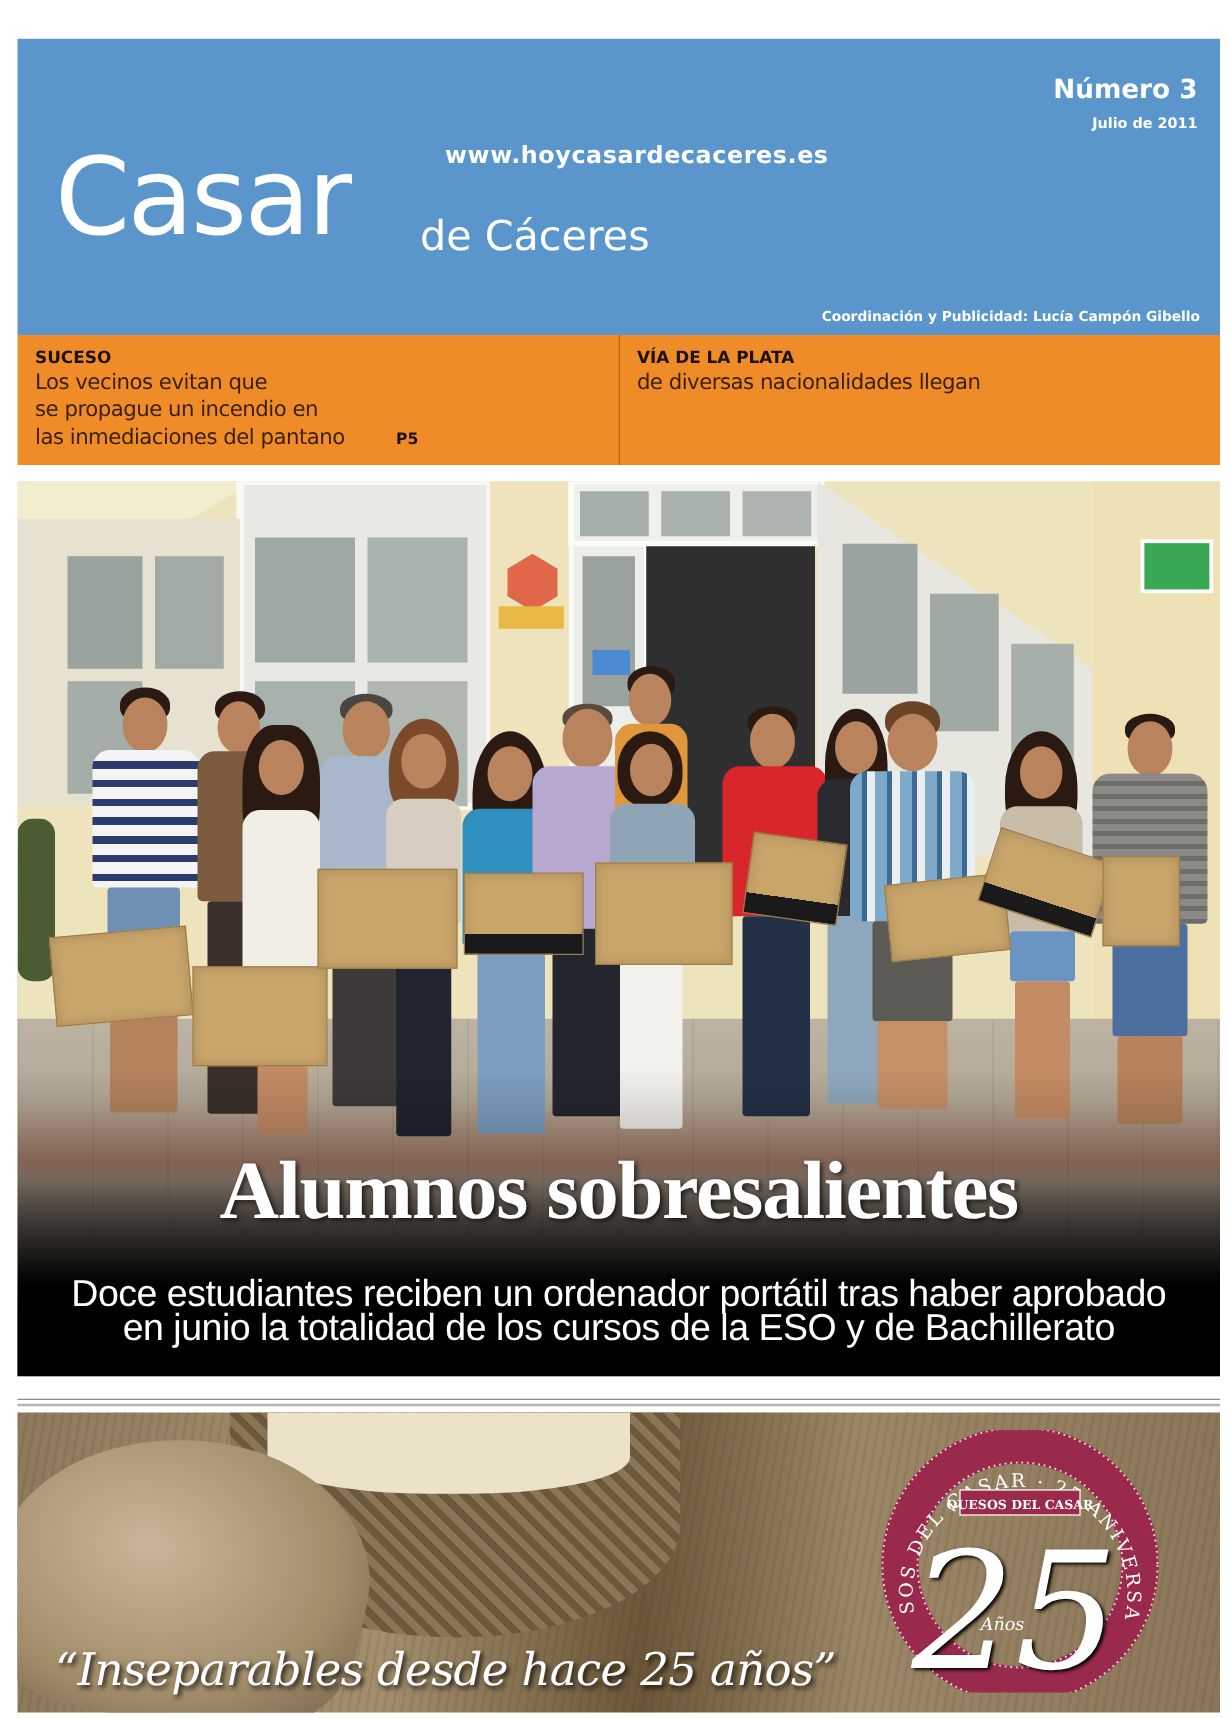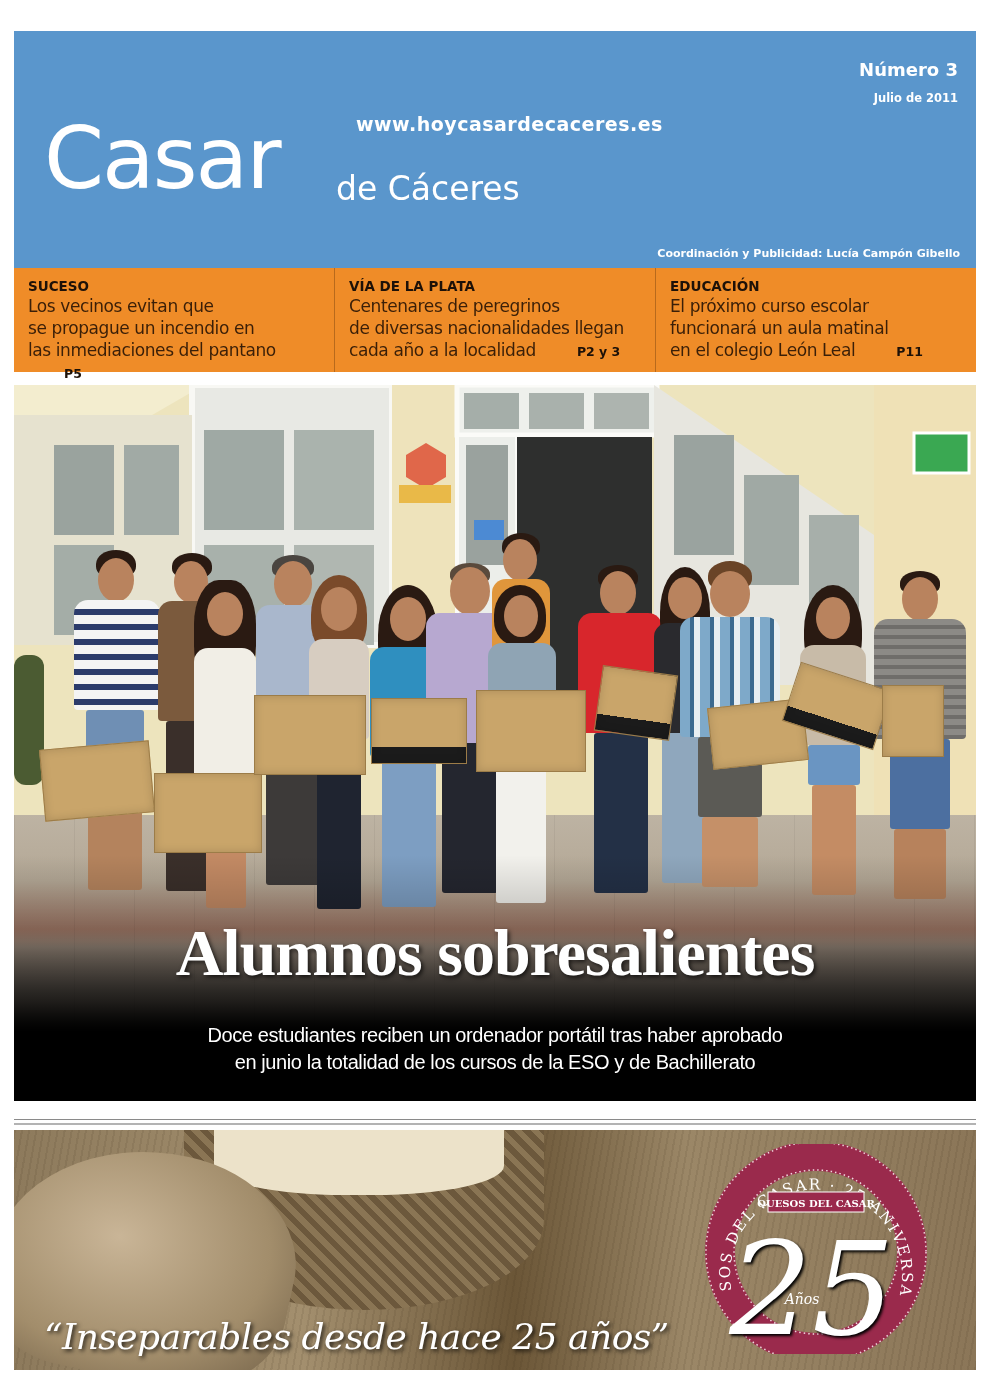--- a/index.html
+++ b/index.html
@@ -27,21 +27,21 @@
     position: absolute; left: 322px; top: 138px;
     font-family: "DejaVu Sans", sans-serif; font-size: 33px; color: #ffffff;
   }
   .website {
     position: absolute; left: 342px; top: 82px;
     font-family: "DejaVu Sans", sans-serif; font-weight: bold; font-size: 19px;
     color: #ffffff; letter-spacing: 0.5px;
   }
   .issue-number {
     position: absolute; right: 18px; top: 28px;
-    font-family: "DejaVu Sans", sans-serif; font-weight: bold; font-size: 18px; color: #ffffff;
+    font-family: "DejaVu Sans", sans-serif; font-weight: bold; font-size: 21px; color: #ffffff;
   }
   .issue-date {
     position: absolute; right: 18px; top: 60px;
     font-family: "DejaVu Sans", sans-serif; font-weight: bold; font-size: 11.5px; color: #ffffff;
   }
   .credits {
     position: absolute; right: 16px; top: 216px;
     font-family: "DejaVu Sans", sans-serif; font-weight: bold; font-size: 11px; color: #ffffff;
   }
 
@@ -83,21 +83,21 @@
     position: absolute; left: 0; top: 470px; width: 962px; height: 246px;
     background: linear-gradient(180deg, rgba(0,0,0,0) 0%, rgba(0,0,0,0.25) 35%, rgba(0,0,0,0.75) 60%, #000 72%, #000 100%);
   }
   .headline {
     position: absolute; left: 0; width: 962px; top: 530px; text-align: center;
     font-family: Liberation Serif, serif; font-size: 66px; color: #ffffff;
     letter-spacing: -1px; text-shadow: 2px 2px 4px rgba(0,0,0,0.7);
   }
   .subhead {
     position: absolute; left: 0; width: 962px; top: 637px; text-align: center;
-    font-family: "Liberation Sans", sans-serif; font-size: 20px; line-height: 27px;
+    font-family: "Liberation Sans", sans-serif; font-size: 30px; line-height: 27px;
     color: #ffffff; letter-spacing: -0.4px;
   }
 
   
   .person { position: absolute; }
   .head { position: absolute; border-radius: 50%; background: #b9835e; }
   .hair { position: absolute; border-radius: 50% 50% 40% 40%; background: #2a1a12; }
   .torso { position: absolute; border-radius: 14px 14px 4px 4px; }
   .legs { position: absolute; border-radius: 3px; }
   .box {
@@ -156,29 +156,21 @@
 
 <section class="teasers">
   <article class="teaser">
     <div class="teaser-kicker">SUCESO</div>
     <div class="teaser-text">Los vecinos evitan que</div>
     <div class="teaser-text">se propague un incendio en</div>
     <div class="teaser-text"><span>las inmediaciones del pantano</span> <span class="teaser-page">P5</span></div>
   </article>
   <article class="teaser">
     <div class="teaser-kicker">VÍA DE LA PLATA</div>
-    <div class="teaser-text">Centenares de peregrinos</div>
     <div class="teaser-text">de diversas nacionalidades llegan</div>
-    <div class="teaser-text"><span>cada año a la localidad</span> <span class="teaser-page">P2 y 3</span></div>
-  </article>
-  <article class="teaser">
-    <div class="teaser-kicker">EDUCACIÓN</div>
-    <div class="teaser-text">El próximo curso escolar</div>
-    <div class="teaser-text">funcionará un aula matinal</div>
-    <div class="teaser-text"><span>en el colegio León Leal</span> <span class="teaser-page">P11</span></div>
   </article>
 </section>
 
 <section class="photo" aria-label="Group photo of students holding laptop boxes in front of a school building">
 
   <svg class="photo-building" viewBox="0 0 962 470" preserveAspectRatio="none">
     <rect x="0" y="0" width="962" height="470" fill="#ede4bd"></rect>
     <polygon points="0,110 190,0 0,0" fill="#f3edcf"></polygon>
     <rect x="178" y="0" width="200" height="260" fill="#e8e9e4" stroke="#f8f8f4" stroke-width="6"></rect>
     <rect x="190" y="45" width="80" height="100" fill="#9fa9a4"></rect>

